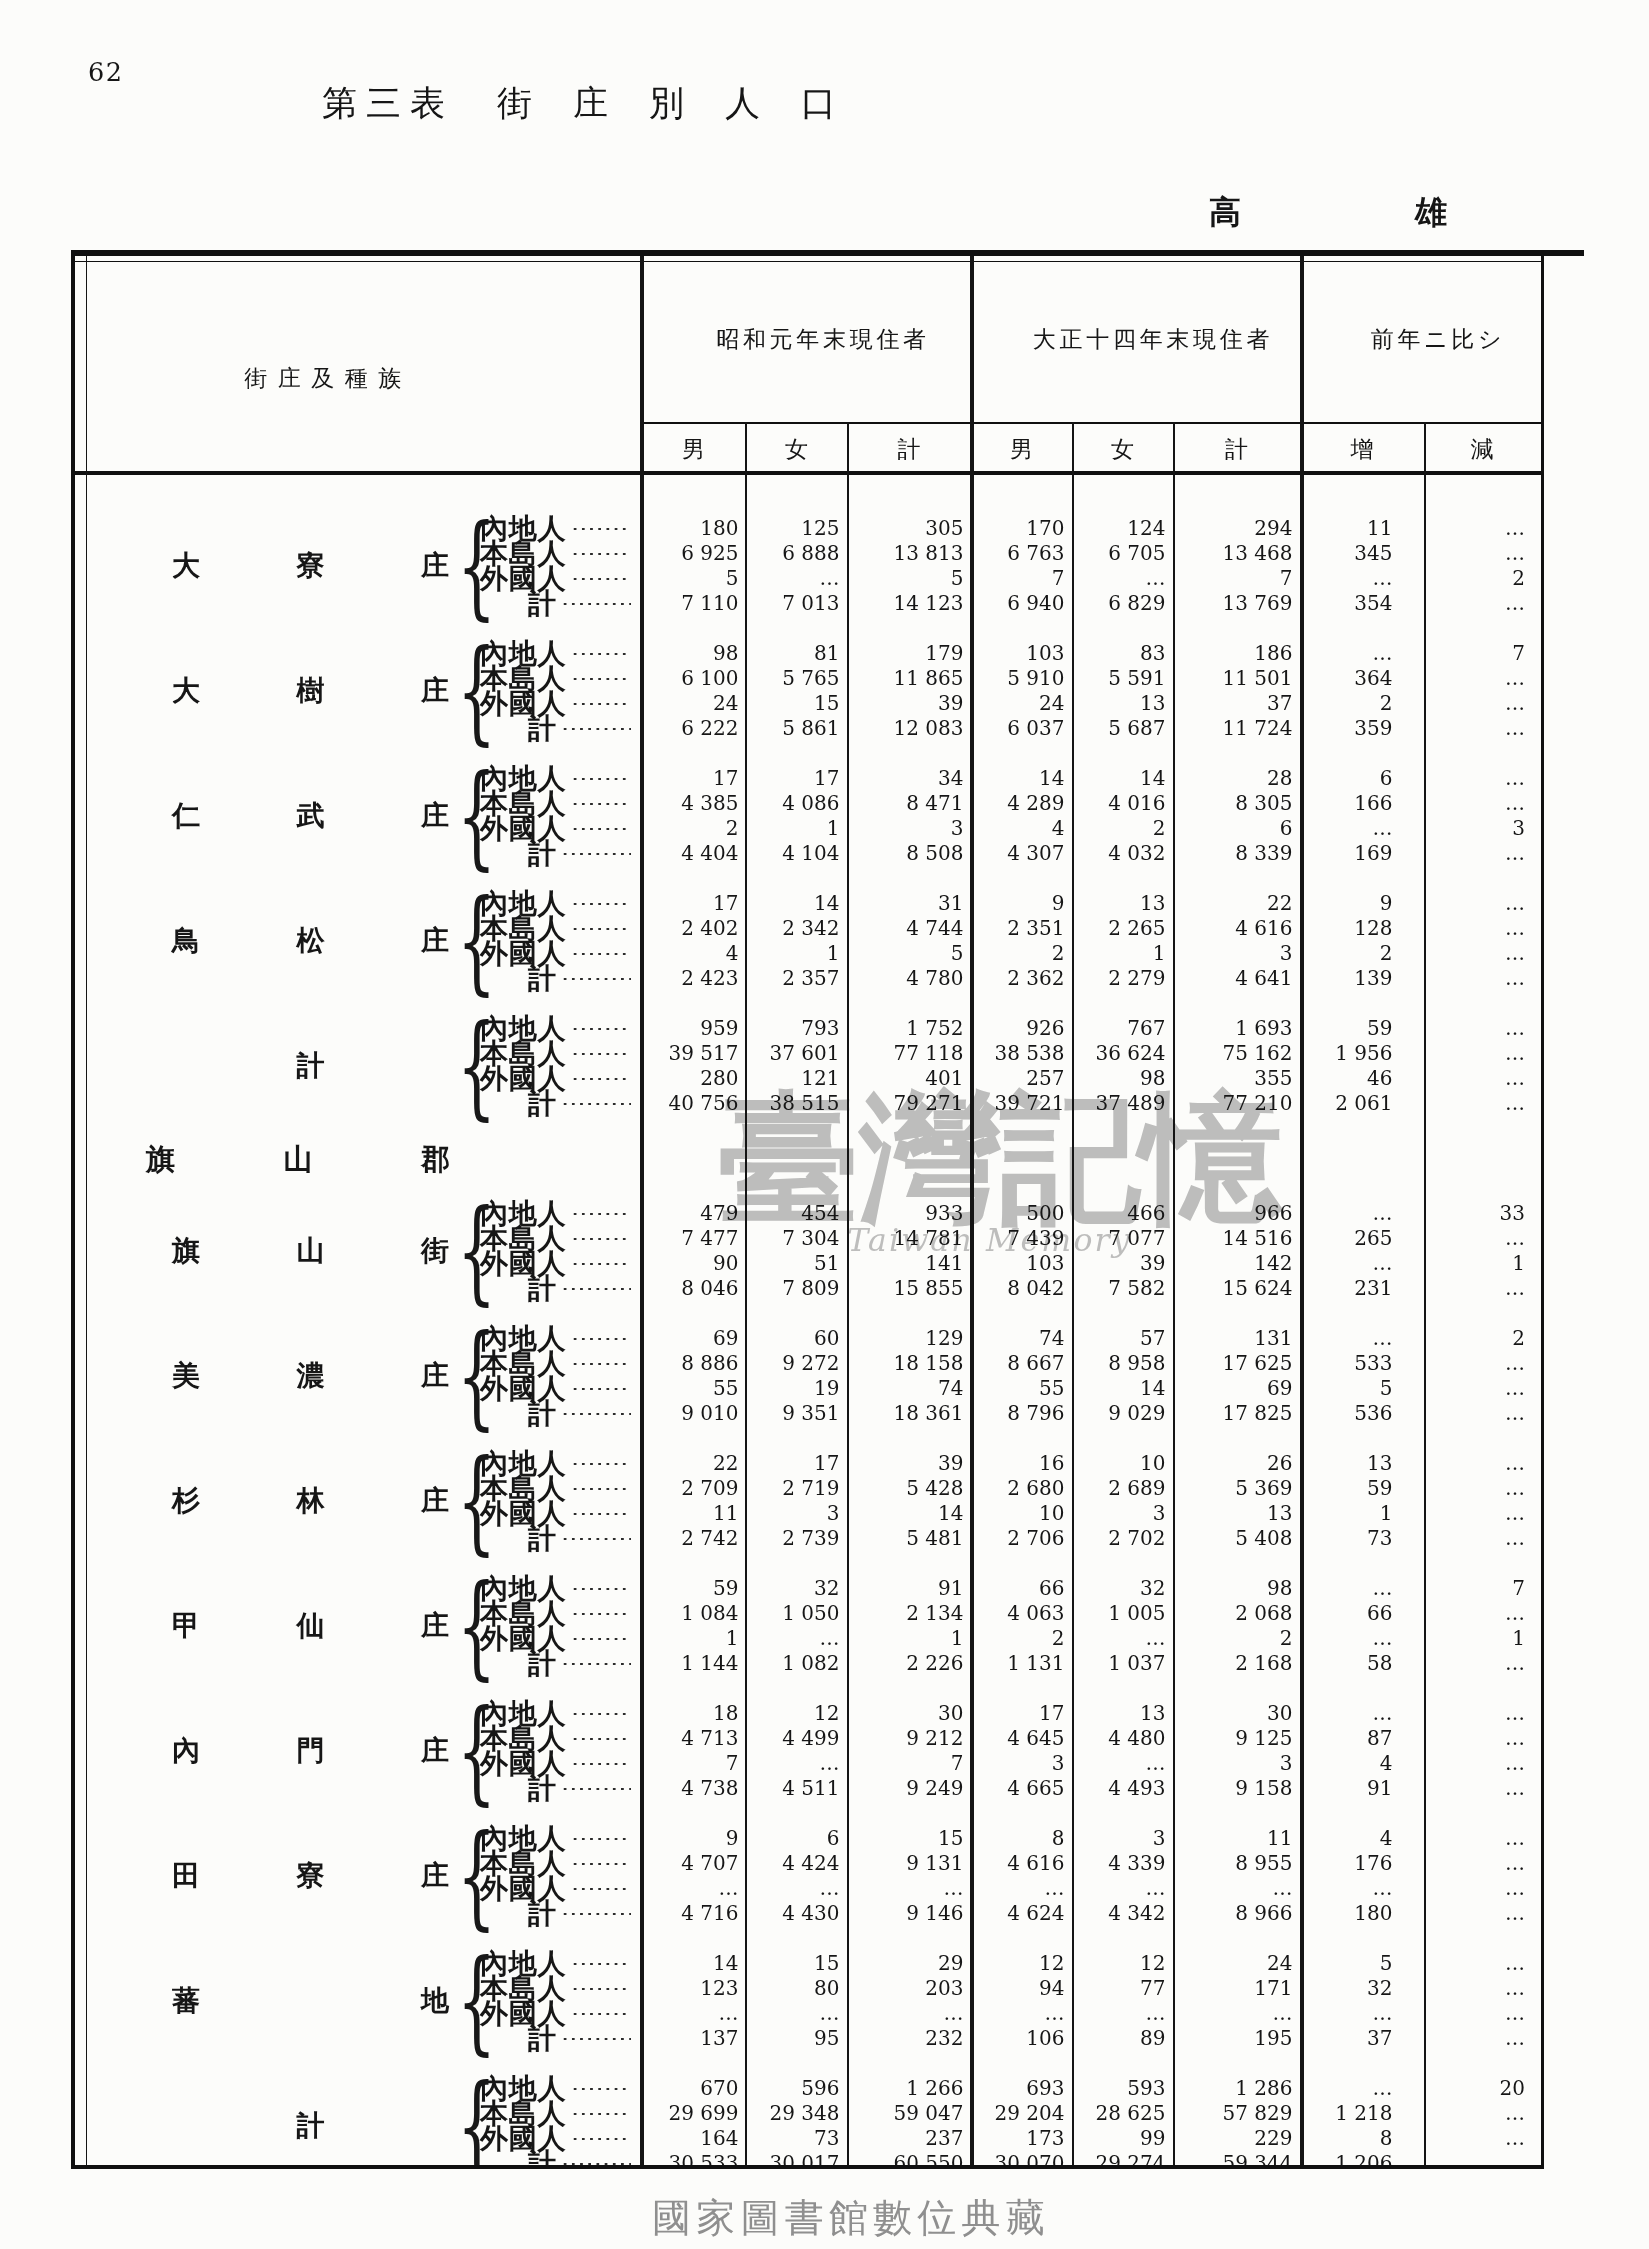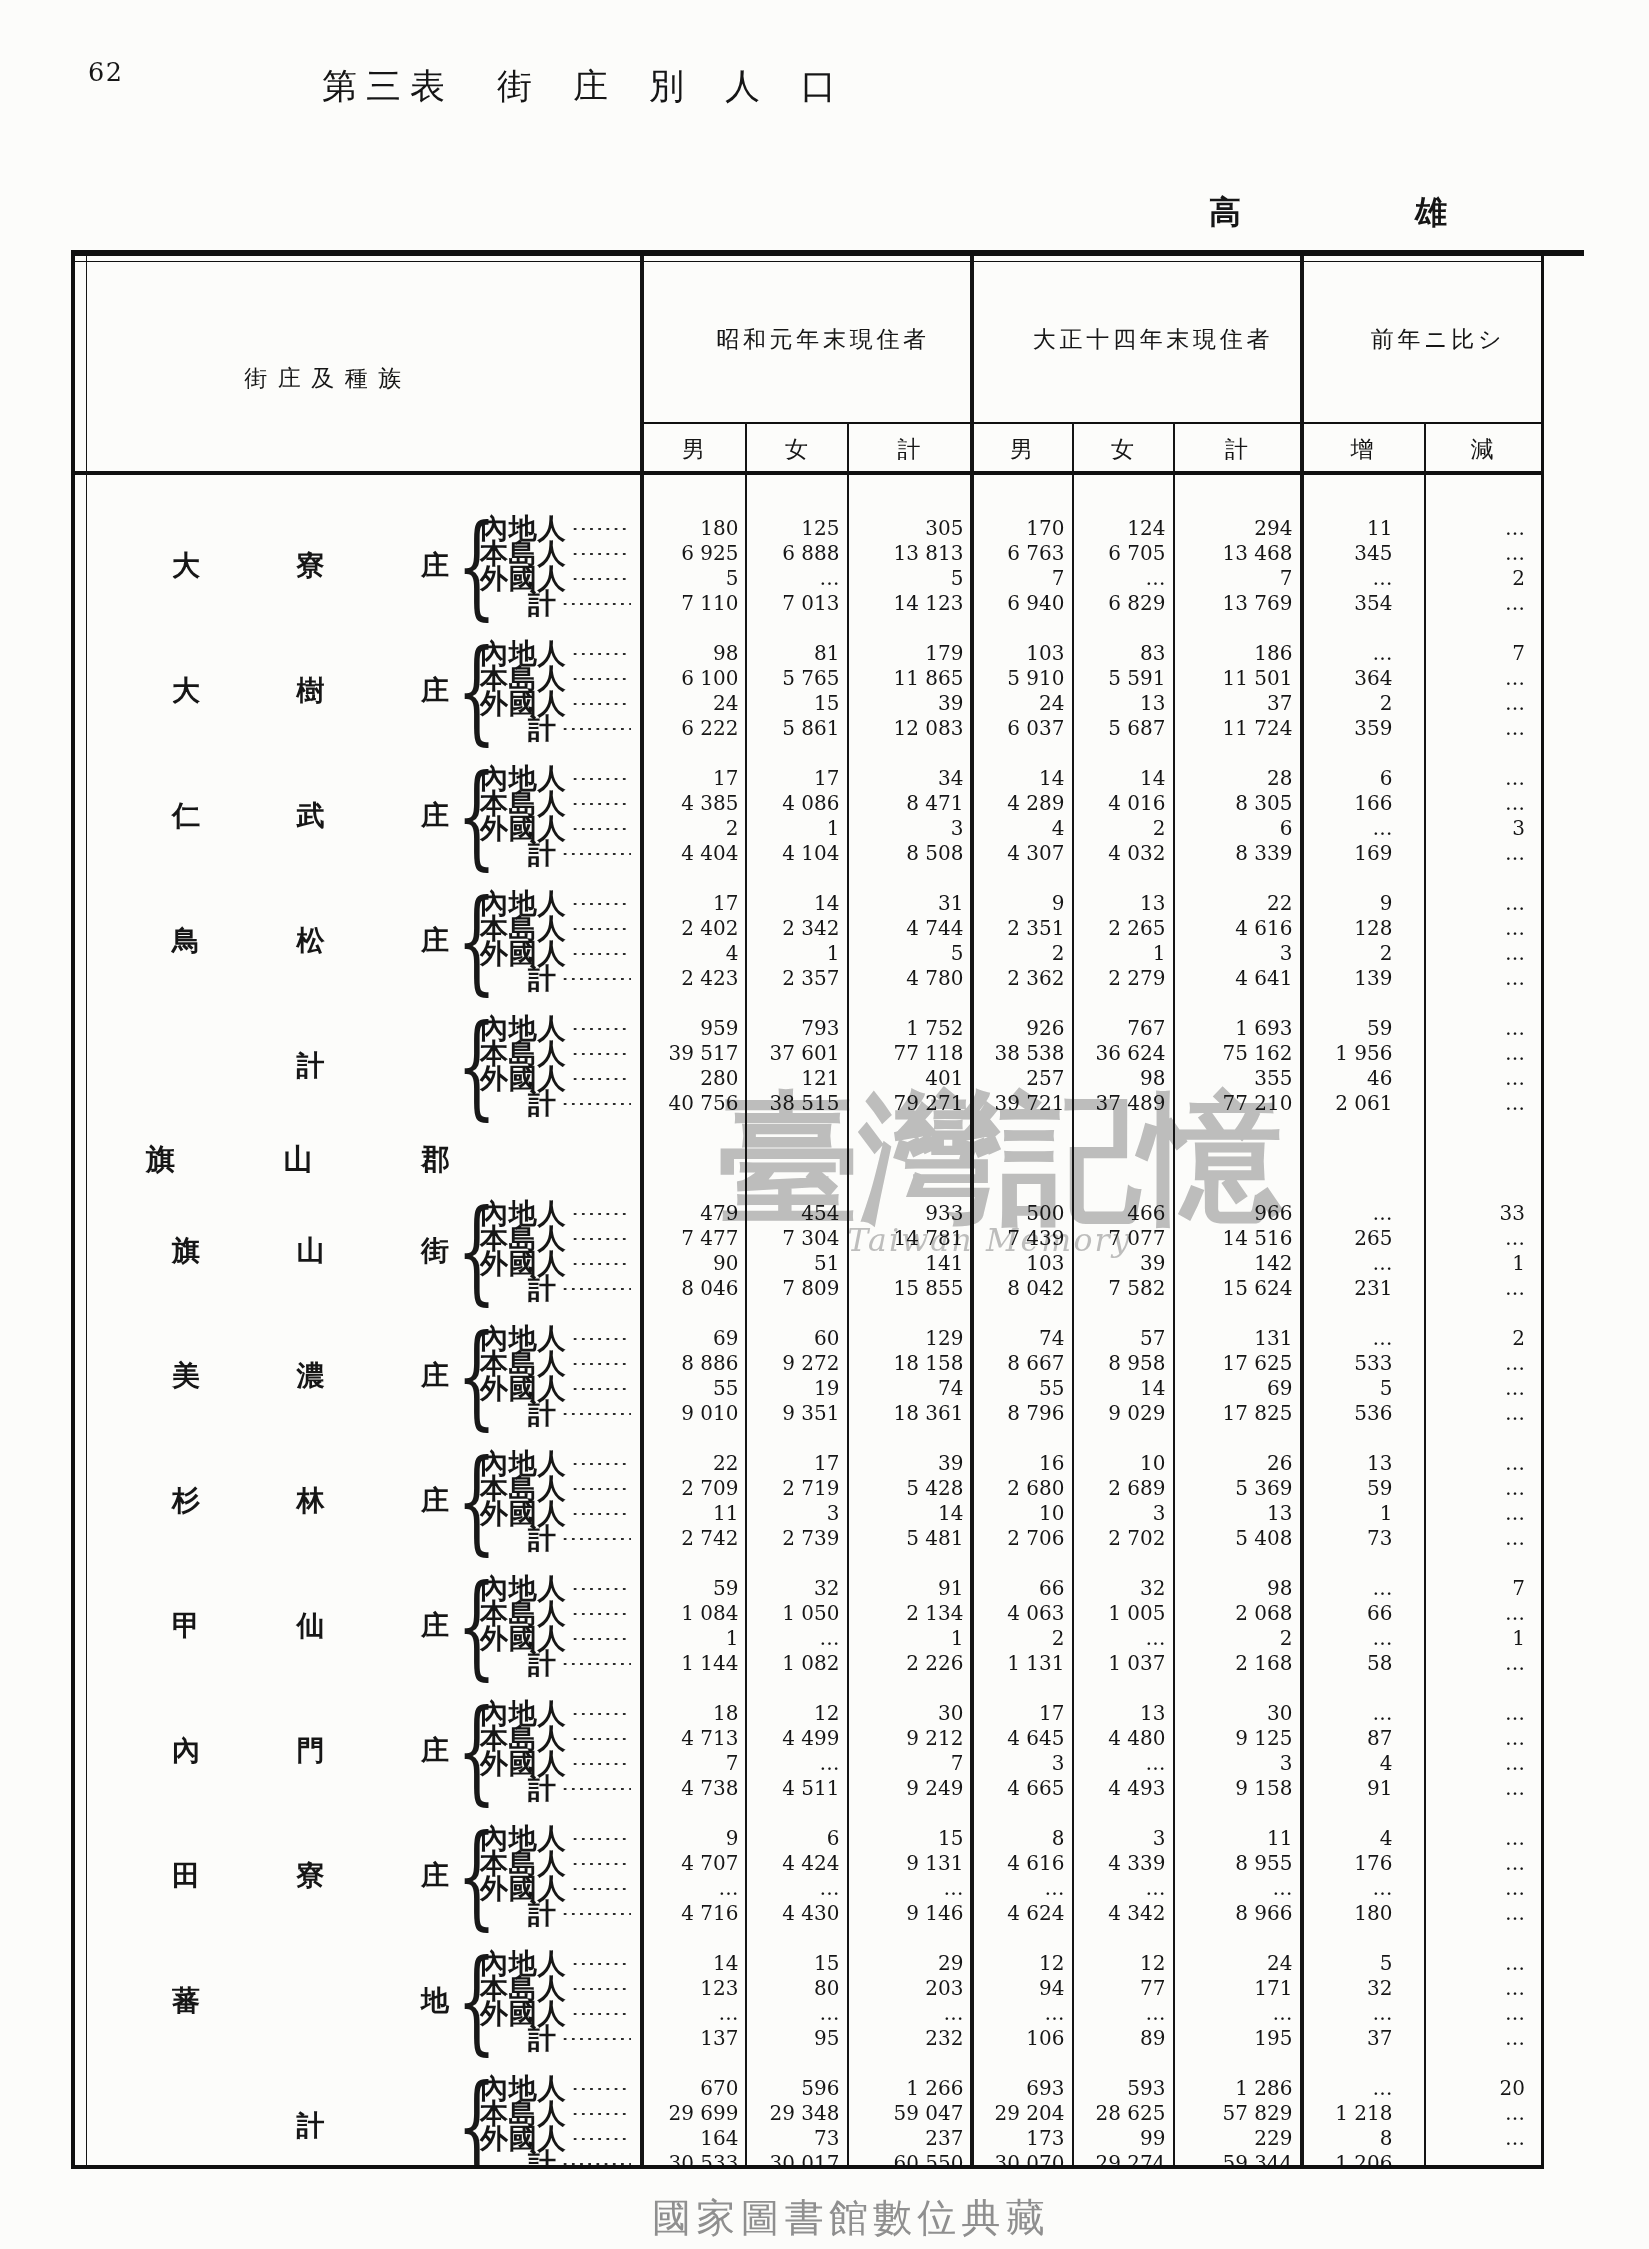--- a/index.html
+++ b/index.html
@@ -6,21 +6,21 @@
   .sheet {
     position:relative; width:1650px; height:2250px;
     background:#fcfcfa; overflow:hidden;
     font-family:"DejaVu Serif","Liberation Serif",serif;
     color:#161616;
   }
   
   .pagenum { position:absolute; left:88px; top:57px; font-size:25.5px; letter-spacing:1.5px; }
   .title-row { position:absolute; left:322px; top:63px; display:flex; align-items:baseline; font-size:35px; font-weight:normal; }
   .title-prefix { letter-spacing:9px; }
-  .title-main { margin-left:43px; letter-spacing:41px; white-space:nowrap; }
+  .title-main { margin-left:43px; letter-spacing:41px; white-space:nowrap;margin-top:17px; }
   .region { position:absolute; left:1209px; top:191px; width:238px; display:flex; justify-content:space-between; font-size:32px; font-weight:bold; }
   .footer-caption { position:absolute; top:2191px; left:0; width:100%; text-align:center; font-size:39px; letter-spacing:5.2px; color:#8f8f8f; transform:translateX(26px); }
   
   .watermark { position:absolute; left:697px; top:1080px; width:585px; text-align:center; color:#909090; opacity:.58; z-index:2; pointer-events:none; }
   .wm-cjk { font-size:141px; line-height:1.1; font-weight:bold; white-space:nowrap;text-align:right; }
   .wm-latin { font-size:31.5px; font-style:italic; letter-spacing:2.2px; margin-top:-13.5px;text-align:center; }
   
   .table {
     position:absolute; left:71px; top:250px; width:1466px; height:1909px;
     border-top:6px solid #101010; border-bottom:4.5px solid #101010;

